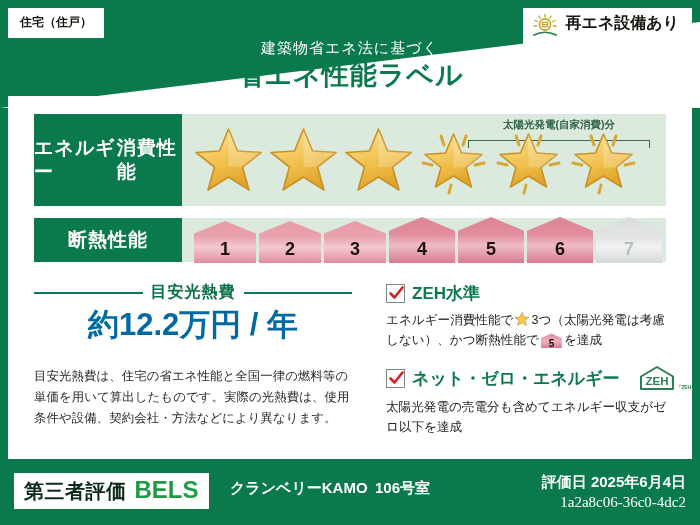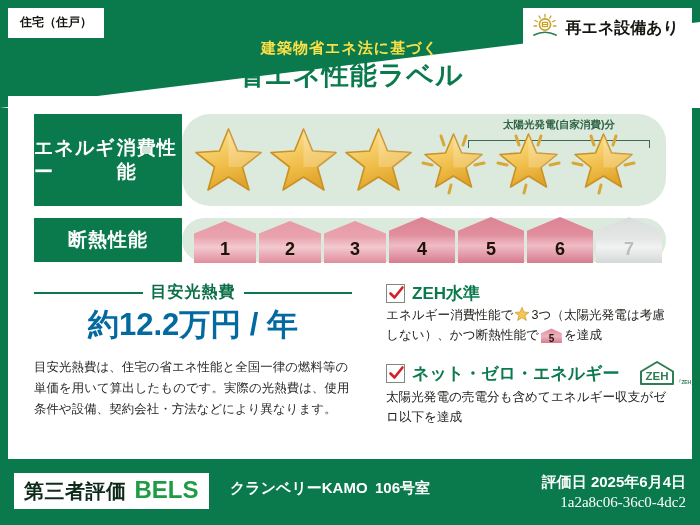--- a/index.html
+++ b/index.html
@@ -33,31 +33,31 @@
     padding: 6px 12px 7px 12px;
     font-size: 12px; font-weight: bold; color: #15160f;
     letter-spacing: 0px;
     z-index: 6;
   }
   .tag-renew {
     position: absolute; right: 8px; top: 8px;
     background: #ffffff;
     padding: 5px 13px 6px 8px;
     font-size: 16px; font-weight: bold; color: #15160f;
-    display: flex; align-items: flex-end; gap: 7px;
+    display: flex; align-items: flex-start; gap: 7px;
     z-index: 6;
   }
   .sun-icon { width: 28px; height: 26px; display:block; }
 
   .title-block {
     position: absolute; left: 0; top: 40px; width: 700px;
     text-align: center; z-index: 7;
   }
   .title-sub {
-    font-size: 15px; font-weight: bold; color: #fde047;
+    font-size: 15px; font-weight: normal; color: #ffffff;
     letter-spacing: 1px; line-height: 1.1;
   }
   .title-main {
     font-size: 27px; font-weight: bold; color: #0a7a4c;
     letter-spacing: 1px; margin-top: 4px; line-height: 1.1;
   }
 
   
   .card {
     position: absolute; left: 8px; top: 96px;
@@ -82,21 +82,20 @@
     display: flex; flex-direction: row;
     align-items: center; justify-content: center;
     font-size: 19px; font-weight: bold;
     line-height: 1.25; letter-spacing: 1px;
     flex: 0 0 148px;
   }
   .row-value {
     flex: 1 1 auto;
     background: #dce9dd;
     position: relative;
-    border-radius: 28px;
   }
 
   
   .stars {
     position: absolute; left: 10px; top: 50%;
     transform: translateY(-50%);
     display: flex; align-items: center; gap: 2px;
   }
   .star-wrap { position: relative; width: 73px; height: 74px; }
   .star-wrap svg { display: block; }
@@ -146,21 +145,21 @@
     gap: 8px; margin-bottom: 4px;
   }
   .cost-head .rule { flex: 1 1 auto; height: 2px; background: #0a7a4c; }
   .cost-head .txt { font-size: 16px; font-weight: bold; color: #0a6f46; letter-spacing: 1px; }
   .cost-value {
     text-align: center; color: #0369a1;
     font-size: 31px; font-weight: bold; letter-spacing: 0px;
     line-height: 1.15;
   }
   .cost-note {
-    margin-top: 14px;
+    margin-top: 23px;
     font-size: 12.4px; color: #2a2a28; line-height: 1.72;
     letter-spacing: 0.1px;
   }
 
   .col-right {
     position: absolute; left: 378px; top: 186px; width: 280px;
   }
   .claim { margin-bottom: 14px; }
   .claim-head { display: flex; align-items: center; gap: 7px; }
   .checkbox {
@@ -171,20 +170,21 @@
   .claim-title {
     font-size: 17px; font-weight: bold; color: #0a7a4c;
     letter-spacing: 0px; white-space: nowrap;
   }
   .zeh-logo { margin-left: 11px; display: flex; align-items: flex-end; gap: 1px; }
   .zeh-mini {
     font-size: 5px; color: #2f7d52; font-weight: bold;
     margin-bottom: 2px; letter-spacing: -0.2px;
   }
   .claim-body {
+    margin-top: 5px;
     font-size: 12.6px; color: #23231f; line-height: 1.62;
   }
   .inline-star { vertical-align: -3px; margin: 0 1px; }
   .inline-badge {
     display: inline-block; position: relative;
     width: 21px; height: 15px; vertical-align: -3px; margin: 0 2px;
     text-align: center;
   }
   .inline-badge .hshape {
     position: absolute; inset: 0;

